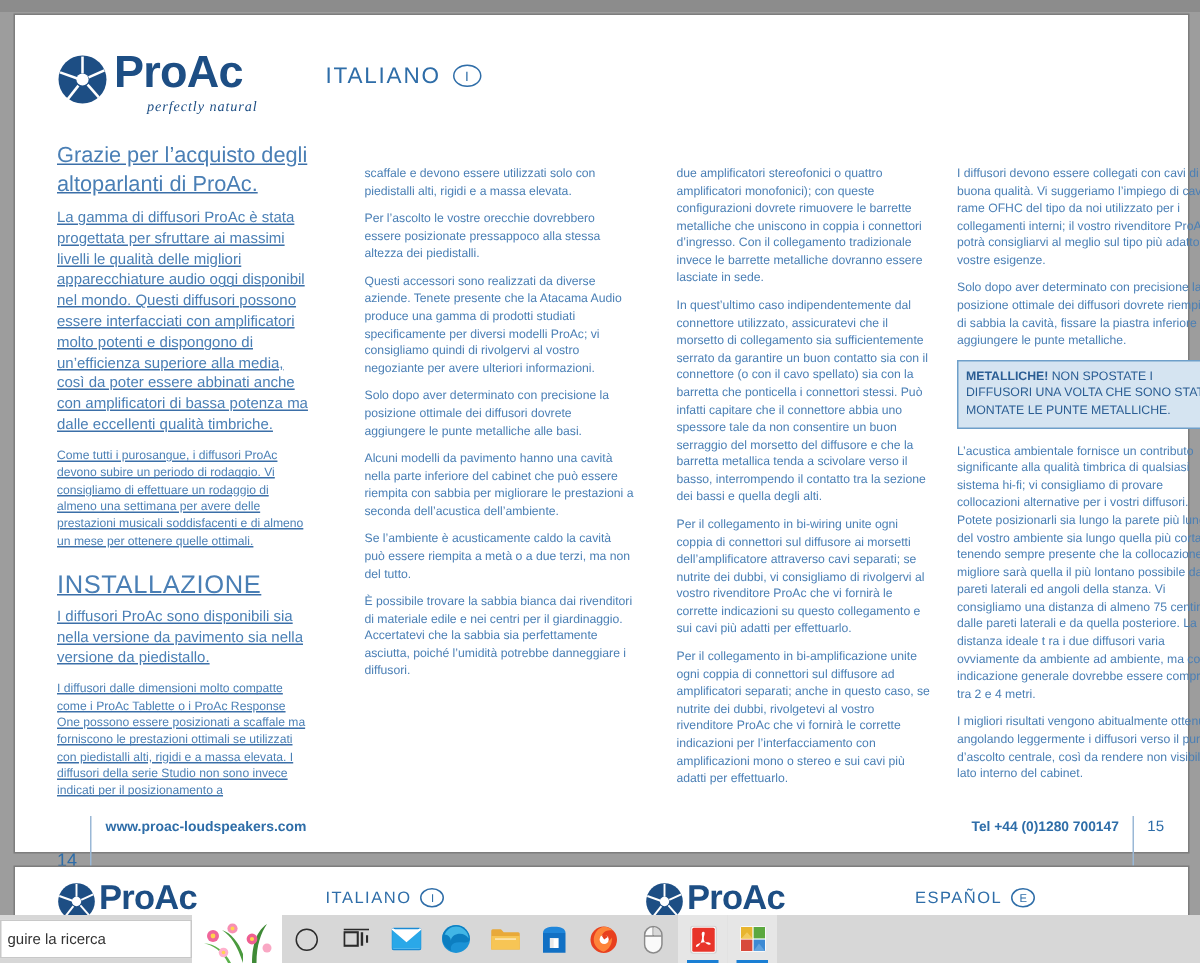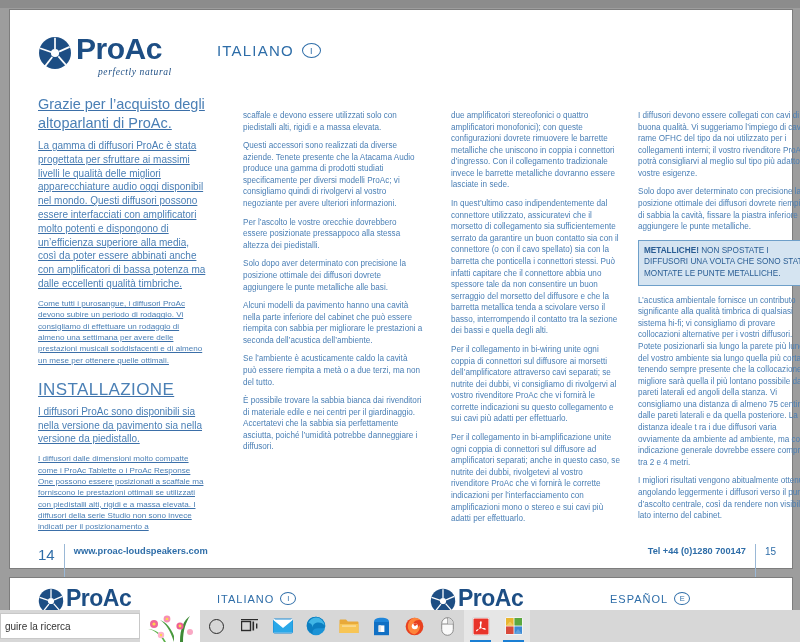--- a/index.html
+++ b/index.html
@@ -127,21 +127,21 @@
     color:#2a5d93;
   }
   .attn b{ font-weight:bold; }
 
   
   .footer-left{
     position:absolute; left:28px; top:536px;
     display:flex; align-items:flex-start; gap:9px;
     color:#2e6da8;
   }
-  .footer-left .pg{ font-size:15px; }
+  .footer-left .pg{ font-size:12px;margin-top:20px; }
   .footer-left .rule{
     width:1px; height:34px; background:#9ab8d6; margin-top:-2px;
   }
   .footer-left .url{ font-size:9.3px; font-weight:bold; }
 
   .footer-right{
     position:absolute; right:16px; top:536px;
     display:flex; align-items:flex-start; gap:9px;
     color:#2e6da8;
   }
@@ -183,21 +183,21 @@
   }
 
   
   .taskbar{
     position:absolute; left:0; bottom:0;
     width:800px; height:32px;
     background:#d7d7d7;
     display:flex; align-items:center;
   }
   .search-box{
-    width:140px; height:26px;
+    width:128px; height:26px;
     background:#ffffff;
     border:1px solid #c8c8c8;
     display:flex; align-items:center;
     padding-left:4px;
     box-sizing:border-box;
     overflow:hidden;
     flex:none;
   }
   .search-box span{
     font-size:10px; color:#333; white-space:nowrap;
@@ -264,22 +264,22 @@
           <h2 class="lead">Grazie per l’acquisto degli altoparlanti di ProAc.</h2>
           <p class="big">La gamma di diffusori ProAc è stata progettata per sfruttare ai massimi livelli le qualità delle migliori apparecchiature audio oggi disponibil nel mondo. Questi diffusori possono essere interfacciati con amplificatori molto potenti e dispongono di un’efficienza superiore alla media, così da poter essere abbinati anche con amplificatori di bassa potenza ma dalle eccellenti qualità timbriche.</p>
           <p class="body">Come tutti i purosangue, i diffusori ProAc devono subire un periodo di rodaggio. Vi consigliamo di effettuare un rodaggio di almeno una settimana per avere delle prestazioni musicali soddisfacenti e di almeno un mese per ottenere quelle ottimali.</p>
           <h3 class="section">INSTALLAZIONE</h3>
           <p class="big">I diffusori ProAc sono disponibili sia nella versione da pavimento sia nella versione da piedistallo.</p>
           <p class="body">I diffusori dalle dimensioni molto compatte come i ProAc Tablette o i ProAc Response One possono essere posizionati a scaffale ma forniscono le prestazioni ottimali se utilizzati con piedistalli alti, rigidi e a massa elevata. I diffusori della serie Studio non sono invece indicati per il posizionamento a</p>
         </div>
 
         <div class="col col-2">
           <p class="body-c">scaffale e devono essere utilizzati solo con piedistalli alti, rigidi e a massa elevata.</p>
+          <p class="body-c">Per l’ascolto le vostre orecchie dovrebbero essere posizionate pressappoco alla stessa altezza dei piedistalli.</p>
           <p class="body-c">Questi accessori sono realizzati da diverse aziende. Tenete presente che la Atacama Audio produce una gamma di prodotti studiati specificamente per diversi modelli ProAc; vi consigliamo quindi di rivolgervi al vostro negoziante per avere ulteriori informazioni.</p>
-          <p class="body-c">Per l’ascolto le vostre orecchie dovrebbero essere posizionate pressappoco alla stessa altezza dei piedistalli.</p>
           <p class="body-c">Solo dopo aver determinato con precisione la posizione ottimale dei diffusori dovrete aggiungere le punte metalliche alle basi.</p>
           <p class="body-c">Alcuni modelli da pavimento hanno una cavità nella parte inferiore del cabinet che può essere riempita con sabbia per migliorare le prestazioni a seconda dell’acustica dell’ambiente.</p>
           <p class="body-c">Se l’ambiente è acusticamente caldo la cavità può essere riempita a metà o a due terzi, ma non del tutto.</p>
           <p class="body-c">È possibile trovare la sabbia bianca dai rivenditori di materiale edile e nei centri per il giardinaggio. Accertatevi che la sabbia sia perfettamente asciutta, poiché l’umidità potrebbe danneggiare i diffusori.</p>
         </div>
 
         <div class="col col-3">
           <p class="body-c tight">due amplificatori stereofonici o quattro amplificatori monofonici); con queste configurazioni dovrete rimuovere le barrette metalliche che uniscono in coppia i connettori d’ingresso. Con il collegamento tradizionale invece le barrette metalliche dovranno essere lasciate in sede.</p>
           <p class="body-c">In quest’ultimo caso indipendentemente dal connettore utilizzato, assicuratevi che il morsetto di collegamento sia sufficientemente serrato da garantire un buon contatto sia con il connettore (o con il cavo spellato) sia con la barretta che ponticella i connettori stessi. Può infatti capitare che il connettore abbia uno spessore tale da non consentire un buon serraggio del morsetto del diffusore e che la barretta metallica tenda a scivolare verso il basso, interrompendo il contatto tra la sezione dei bassi e quella degli alti.</p>
           <p class="body-c">Per il collegamento in bi-wiring unite ogni coppia di connettori sul diffusore ai morsetti dell’amplificatore attraverso cavi separati; se nutrite dei dubbi, vi consigliamo di rivolgervi al vostro rivenditore ProAc che vi fornirà le corrette indicazioni su questo collegamento e sui cavi più adatti per effettuarlo.</p>

